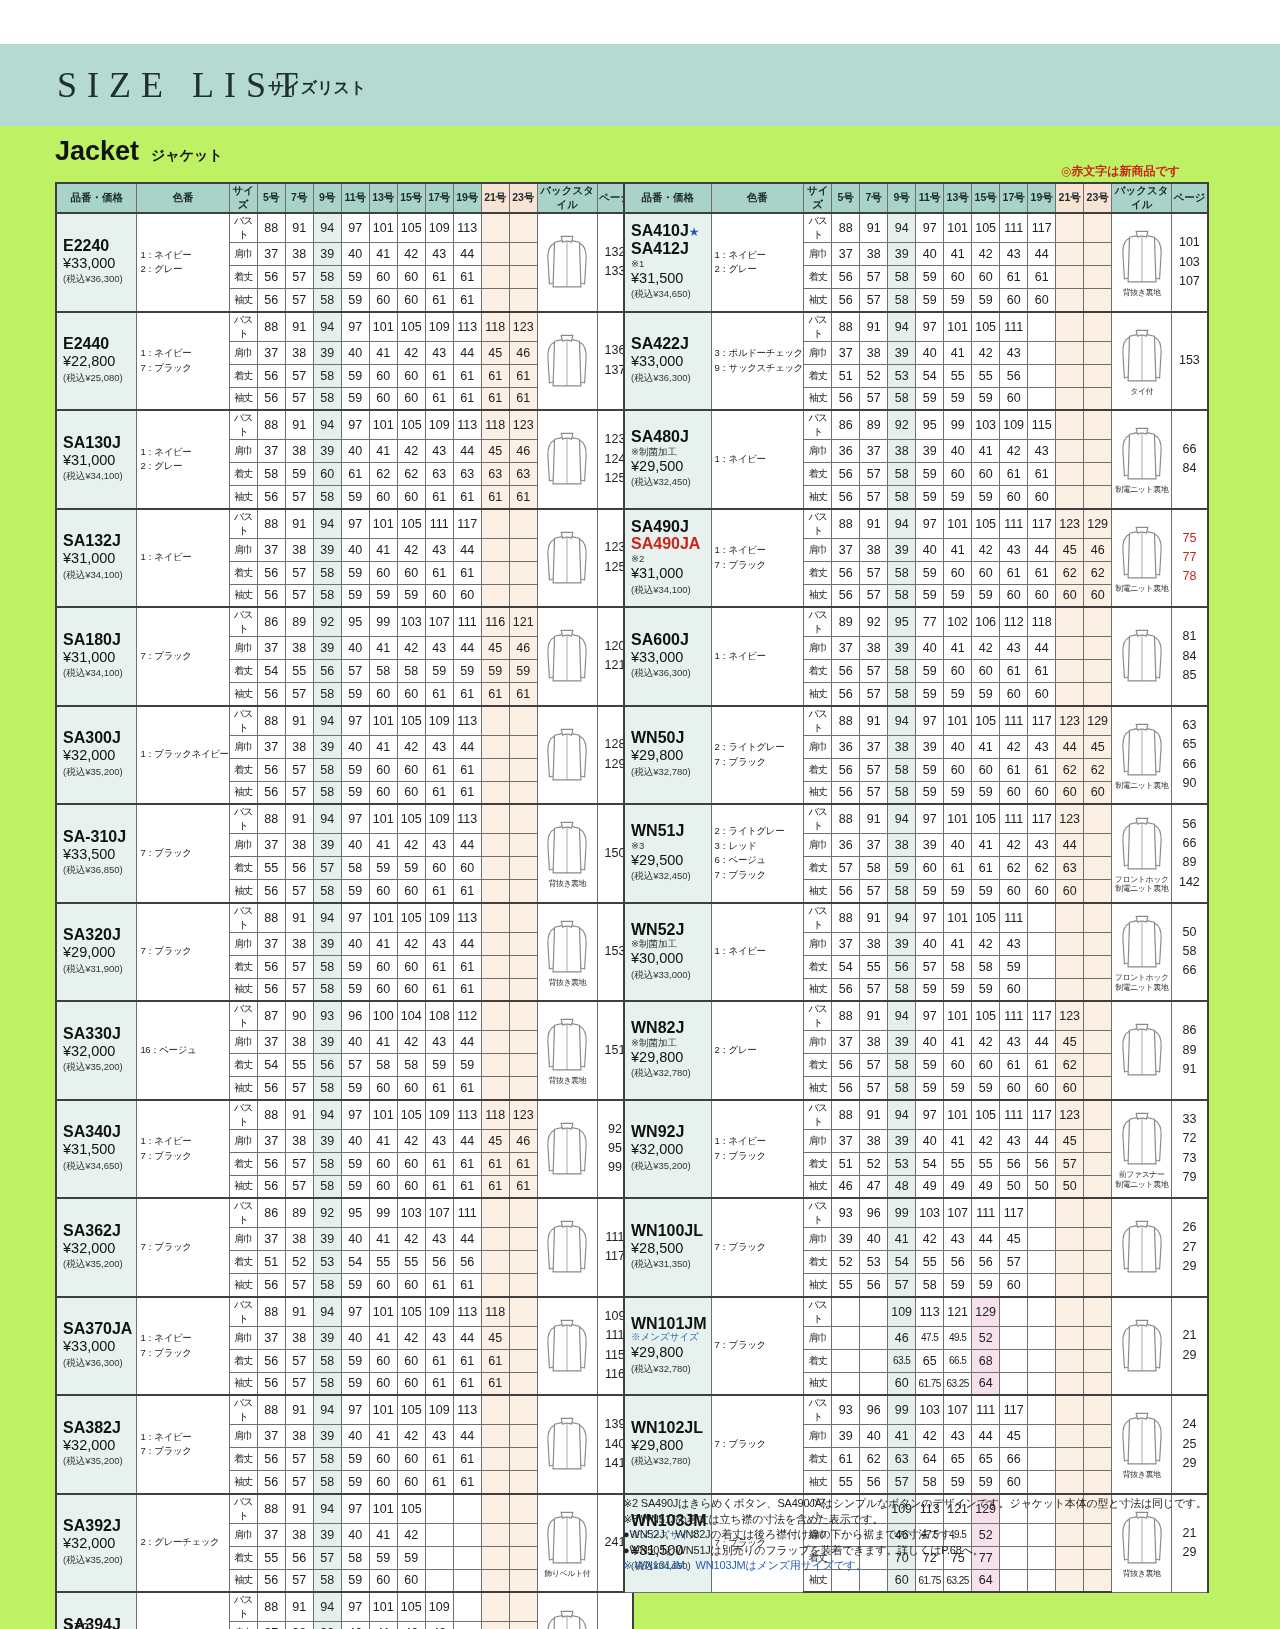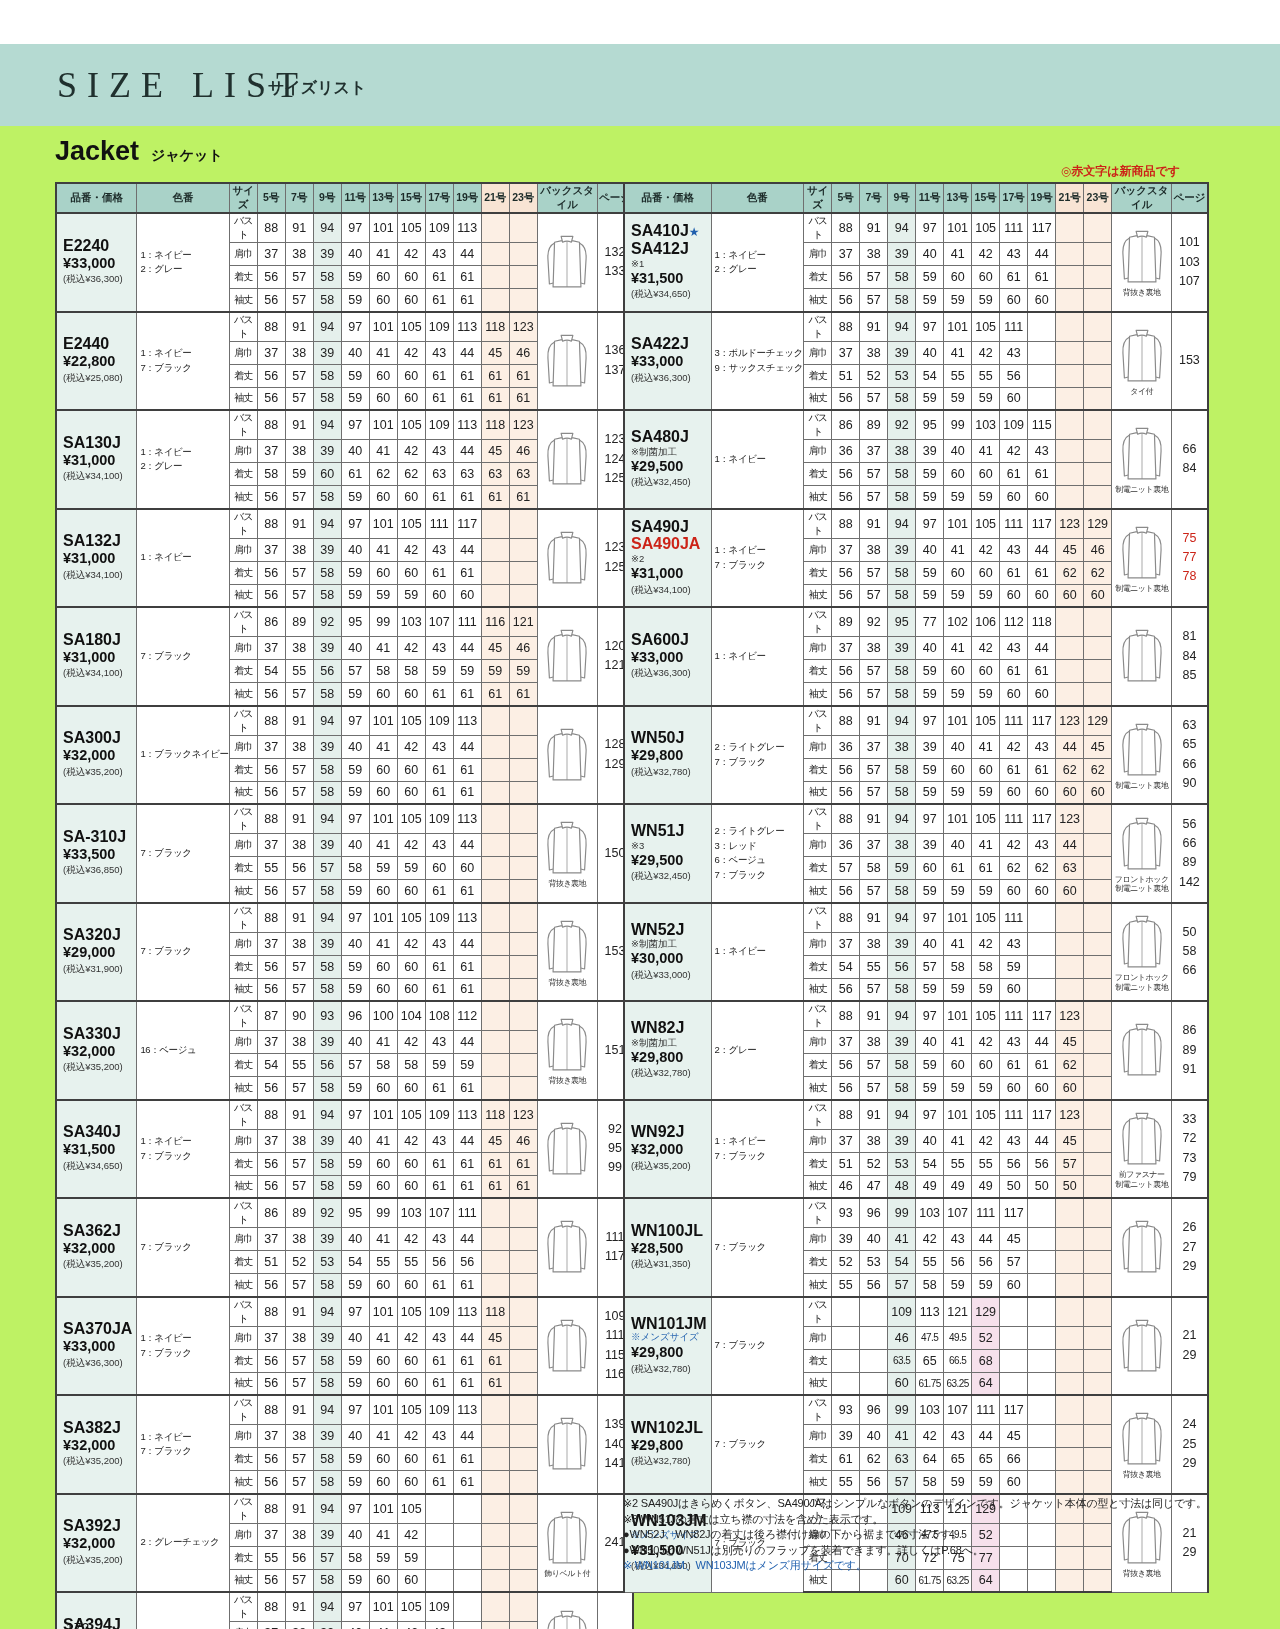--- a/index.html
+++ b/index.html
@@ -27,21 +27,21 @@
   .size-table td.name{background:#e7f2ee;border-left:2px solid #3f3f3f;}
   .size-table th:first-child{border-left:2px solid #3f3f3f;}
   .size-table th:last-child,.size-table td.page{border-right:2px solid #3f3f3f;}
   .size-table thead th{border-top:2px solid #3f3f3f;border-bottom:1.5px solid #3f3f3f;}
   .name-inner{display:flex;flex-direction:column;height:100%;padding:4px 4px 4px 6px;box-sizing:border-box;}
   .code-line{font-size:16px;font-weight:700;color:#111;line-height:1.12;letter-spacing:0px;white-space:nowrap;}
   .code-line .star{color:#1f5fad;font-size:12px;}
   .code-line.red{color:#cc2418;}
   .prod-note{font-size:9.5px;color:#333;line-height:1.25;white-space:nowrap;}
   .prod-note.blue{color:#1f5fad;font-family:Liberation Serif, serif;}
-  .price{margin-top:auto;font-size:14.5px;color:#111;line-height:1.2;white-space:nowrap;font-weight:bold;}
+  .price{margin-top:auto;font-size:14.5px;color:#111;line-height:1.2;white-space:nowrap;}
   .tax{font-size:9.5px;color:#333;line-height:1.4;white-space:nowrap;padding-bottom:2px;}
   td.colorcell{background:#fff;}
   .color-inner{padding:2px 0 2px 3px;}
   .color-line{font-size:9.5px;color:#222;line-height:1.55;white-space:nowrap;letter-spacing:-0.4px;}
   td.lbl{font-size:10px;text-align:center;color:#222;background:#fff;letter-spacing:-1px;}
   td.val{font-size:12.5px;text-align:center;color:#222;background:#fff;}
   td.val.longnum{font-size:10px;letter-spacing:-0.5px;}
   td.val.mint{background:#e5f0ec;}
   td.val.pink{background:#fcefe4;}
   td.val.mens{background:#f6e1ec;}

